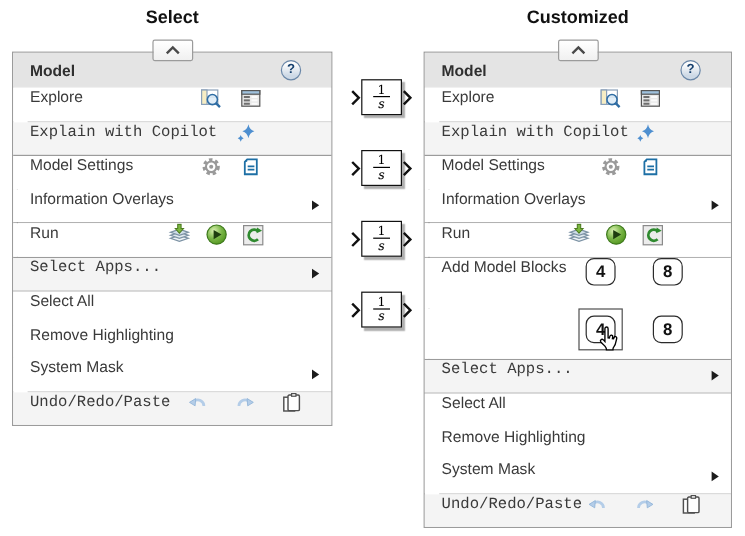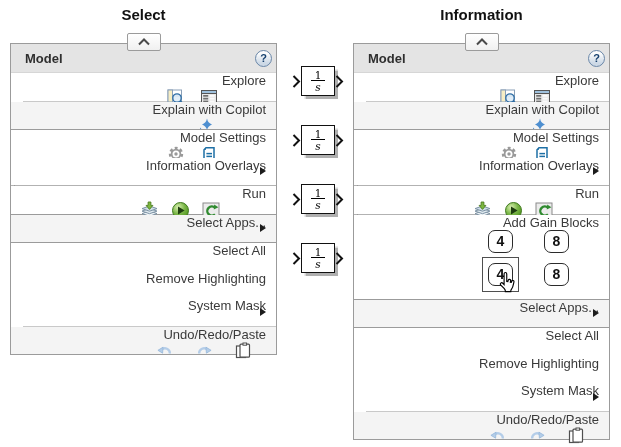--- a/index.html
+++ b/index.html
@@ -16,35 +16,35 @@
   #right-menu{left:353px;width:257px;}
 
   .collapse-tab{
     position:absolute;top:-11px;left:50%;transform:translateX(-50%);
     width:32px;height:16px;background:linear-gradient(#ffffff,#f0f0f0);
     border:1px solid #9b9b9b;border-radius:2px;z-index:3;
     display:flex;align-items:center;justify-content:center;
   }
   .mhead{
     height:28px;background:#e4e4e4;display:flex;align-items:center;
-    padding:0 4px 0 14px;position:relative;gap:41px;
+    padding:0 25px 0 14px;position:relative;gap:41px;
   }
   .mtitle{font-size:13px;font-weight:bold;color:#2f2f2f;}
   .help{
     margin-left:auto;width:17px;height:17px;border-radius:50%;
     background:linear-gradient(#fdfdfd 15%,#cdd9e6 80%);
     border:1px solid #6a87a8;color:#16406e;font-weight:bold;font-size:11px;
     display:flex;align-items:center;justify-content:center;box-sizing:border-box;
   }
   .row{
-    height:27.5px;display:flex;align-items:flex-end;position:relative;
-    padding:0 10px 0 14px;font-size:13px;color:#3a3a3a;background:#fff;flex-direction:column;
+    height:27.5px;display:flex;align-items:flex-start;position:relative;
+    padding:0 10px 0 14px;font-size:13px;color:#3a3a3a;background:#fff;
   }
   .row.tall{height:42px;}
-  .row.alt{background:#f4f4f4;}
+  .row.alt{background:#f4f4f4;font-family:Liberation Mono, monospace;}
   .lbl{white-space:nowrap;}
   .icons{margin-left:auto;display:flex;align-items:center;}
   .icons.std{gap:15px;margin-right:48px;}
   .icons.run{gap:12px;margin-right:46px;}
   .icons.one{margin-right:52px;}
   .icons.undo{gap:21px;margin-right:14px;}
   .icons.nums{gap:31px;margin-right:30px;}
   .hr{height:1px;background:#9b9b9b;}
   .hr.light{background:#d6d6d6;}
   .hr.inset{background:#c9c9c9;margin-left:12px;}
@@ -83,21 +83,21 @@
   <defs>
     <radialGradient id="gplay" cx="35%" cy="30%" r="75%">
       <stop offset="0%" stop-color="#d9f0b0"></stop>
       <stop offset="55%" stop-color="#7ab648"></stop>
       <stop offset="100%" stop-color="#53961f"></stop>
     </radialGradient>
   </defs>
 </svg>
 
 <div class="title" id="title-left">Select</div>
-<div class="title" id="title-right">Information</div>
+<div class="title" id="title-right">Customized</div>
 
 <div class="menu" id="left-menu">
   <div class="collapse-tab">
     <svg width="14" height="10" viewBox="0 0 14 10">
       <polyline points="2,7.5 7,2.5 12,7.5" fill="none" stroke="#4a4a4a" stroke-width="2"></polyline>
     </svg>
   </div>
   <div class="mhead">
     <span class="mtitle">Model</span>
     <span class="help">?</span>
@@ -305,21 +305,21 @@
         </svg>
         <svg width="18" height="18" viewBox="0 0 18 18">
           <rect x="1" y="1" width="16" height="16" fill="#ececec" stroke="#8a8a8a"></rect>
           <path d="M13 5.6 A4.6 4.6 0 1 0 13 12.4" fill="none" stroke="#2f8a2f" stroke-width="2.4"></path>
           <path d="M12.2 2.6 L16.4 5.2 L11.8 7.4 Z" fill="#2f8a2f"></path>
         </svg>
       </span>
     </div>
     <div class="hr mid"></div>
     <div class="row tall">
-      <span class="lbl">Add Gain Blocks</span>
+      <span class="lbl">Add Model Blocks</span>
       <span class="icons nums">
         <span class="numbtn">4</span>
         <span class="numbtn">8</span>
       </span>
     </div>
     <div class="row tall">
       <span class="icons nums" style="margin-right:30px;gap:25px;">
         <span class="selwrap">
           <span class="numbtn">4</span>
           <svg class="cursor" width="22" height="24" viewBox="0 0 17 19">

